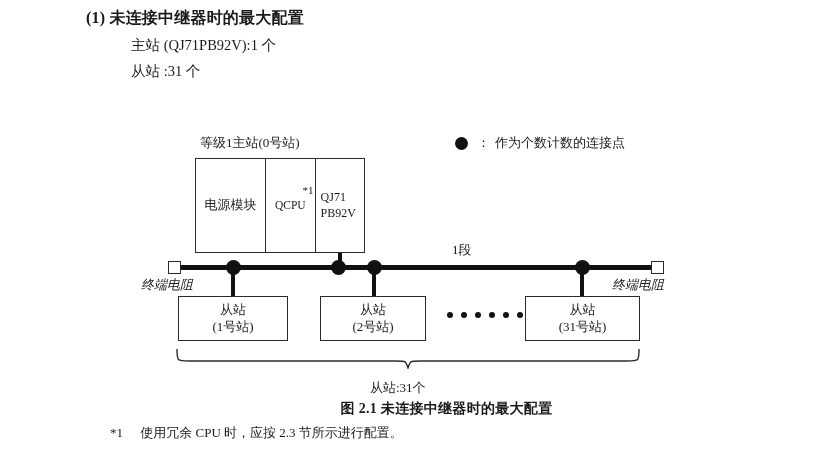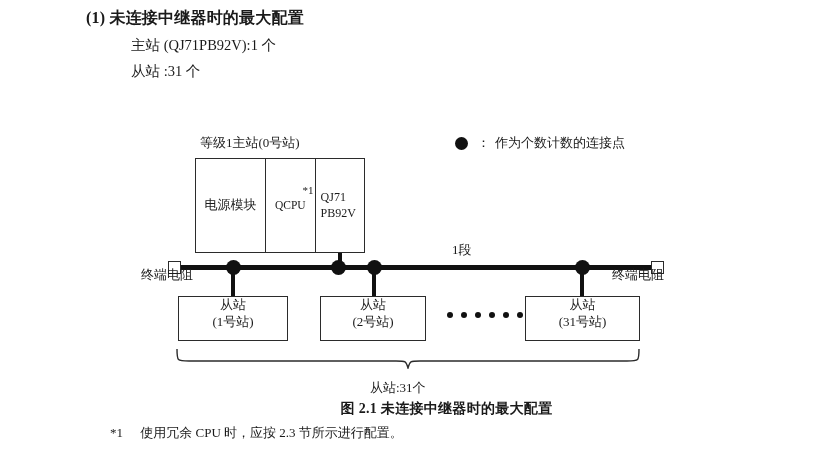--- a/index.html
+++ b/index.html
@@ -136,21 +136,22 @@
     box-sizing: border-box;
     top: 261px;
   }
   .term-left  { left: 168px; }
   .term-right { left: 651px; }
 
   .term-label {
     position: absolute;
     font-size: 13px;
     white-space: nowrap;
-    top: 266px;
+    top: 276px;
+    font-style: italic;
   }
   .term-label-left  { left: 141px; }
   .term-label-right { left: 612px; }
 
   .seg-label {
     position: absolute;
     left: 452px; top: 241px;
     font-size: 13px;
     white-space: nowrap;
   }
@@ -167,20 +168,21 @@
   .slave {
     position: absolute;
     top: 296px;
     height: 45px;
     border: 1.6px solid #2b2b2b;
     box-sizing: border-box;
     background: #ffffff;
     display: flex;
     flex-direction: column;
     align-items: center;
+    justify-content: center;
     font-size: 13px;
     line-height: 1.3;
   }
   .slave-1  { left: 178px; width: 110px; }
   .slave-2  { left: 320px; width: 106px; }
   .slave-31 { left: 525px; width: 115px; }
 
   .ellipsis {
     position: absolute;
     left: 447px; top: 312px;

